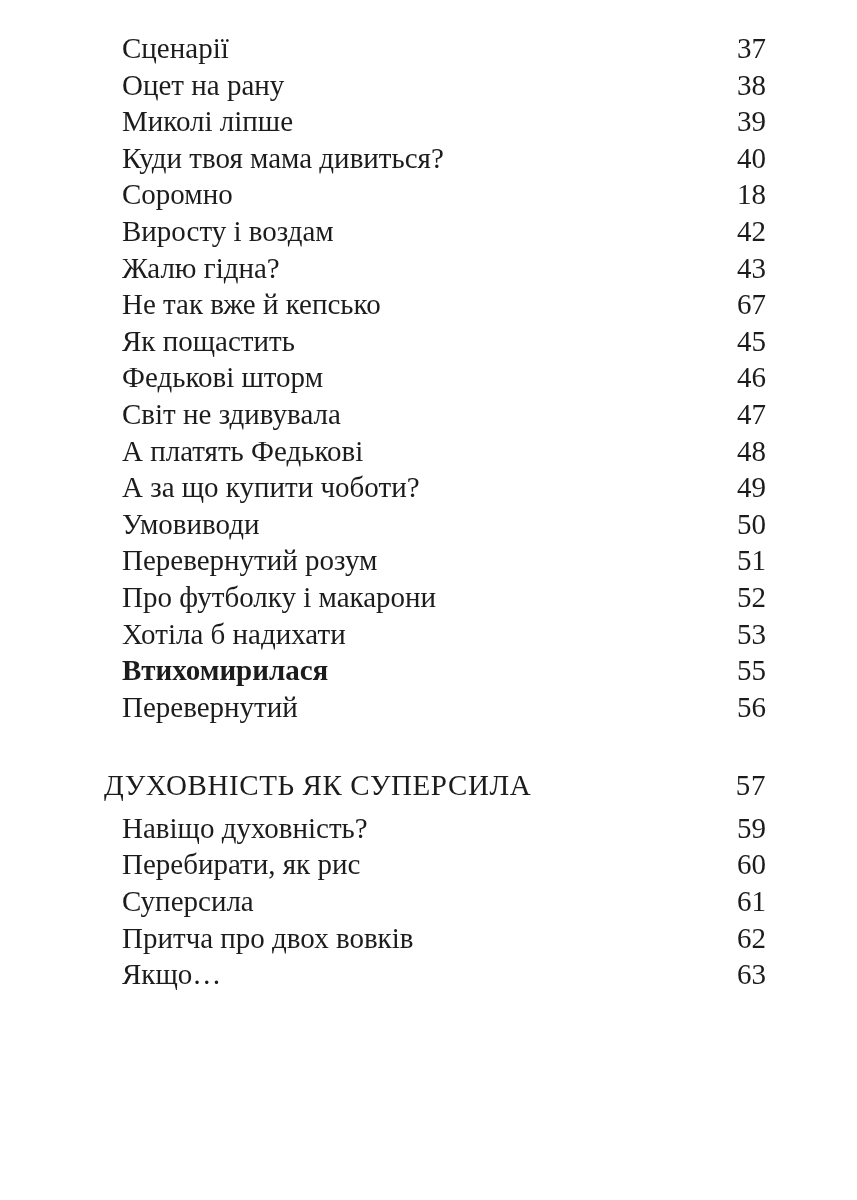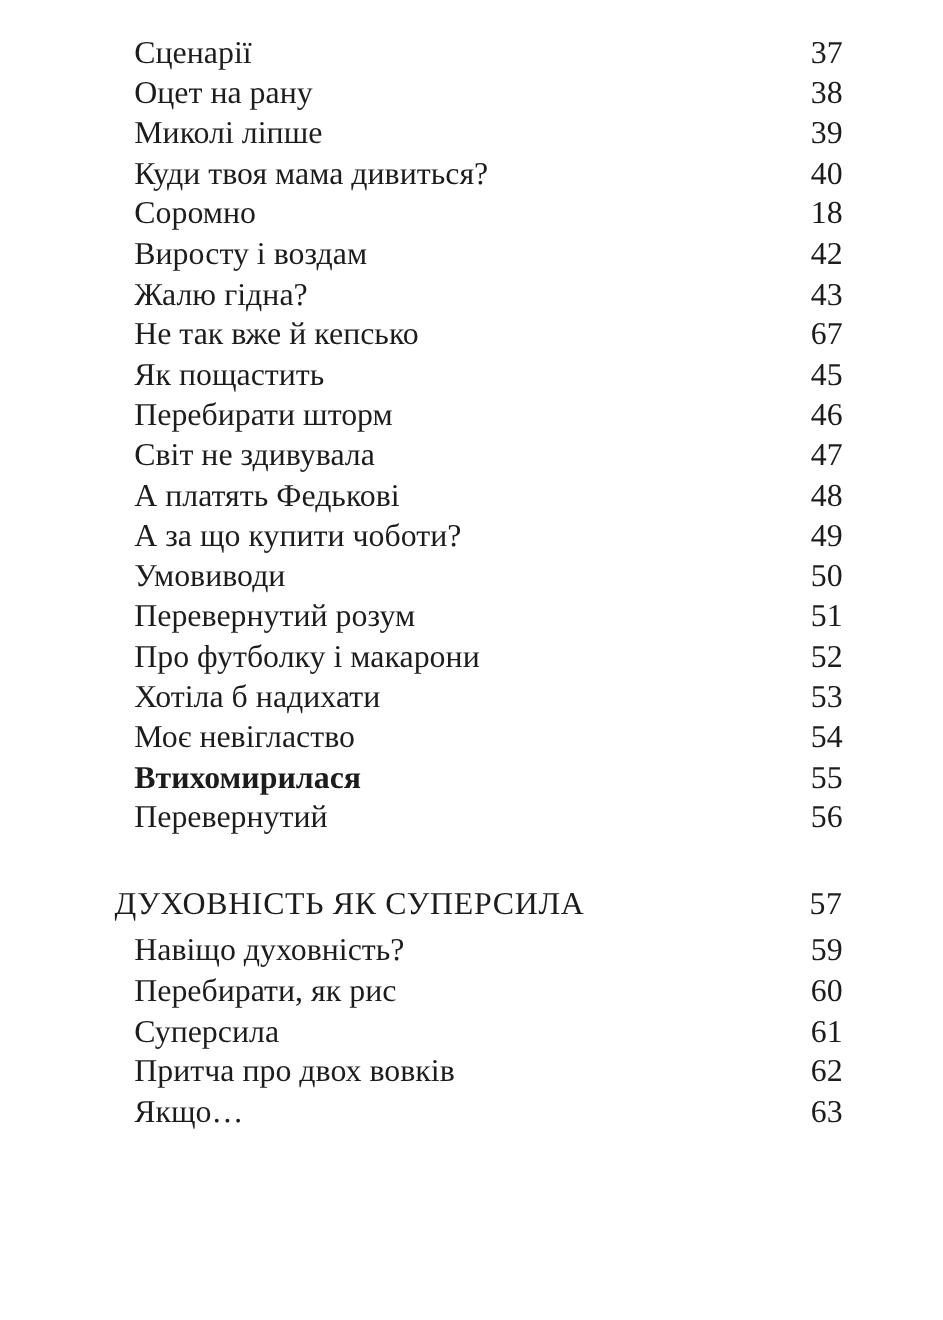--- a/index.html
+++ b/index.html
@@ -87,21 +87,21 @@
   </div>
       <div class="toc-row">
     <span class="title">Не так вже й кепсько</span>
     <span class="page-num">67</span>
   </div>
       <div class="toc-row">
     <span class="title">Як пощастить</span>
     <span class="page-num">45</span>
   </div>
       <div class="toc-row">
-    <span class="title">Перебирати шторм</span>
+    <span class="title">Федькові шторм</span>
     <span class="page-num">46</span>
   </div>
       <div class="toc-row">
     <span class="title">Світ не здивувала</span>
     <span class="page-num">47</span>
   </div>
       <div class="toc-row">
     <span class="title">А платять Федькові</span>
     <span class="page-num">48</span>
   </div>
@@ -117,24 +117,20 @@
     <span class="title">Перевернутий розум</span>
     <span class="page-num">51</span>
   </div>
       <div class="toc-row">
     <span class="title">Про футболку і макарони</span>
     <span class="page-num">52</span>
   </div>
       <div class="toc-row">
     <span class="title">Хотіла б надихати</span>
     <span class="page-num">53</span>
-  </div>
-      <div class="toc-row">
-    <span class="title">Моє невігластво</span>
-    <span class="page-num">54</span>
   </div>
       <div class="toc-row bold">
     <span class="title">Втихомирилася</span>
     <span class="page-num">55</span>
   </div>
       <div class="toc-row">
     <span class="title">Перевернутий</span>
     <span class="page-num">56</span>
   </div>
       <div class="toc-row section-header">

